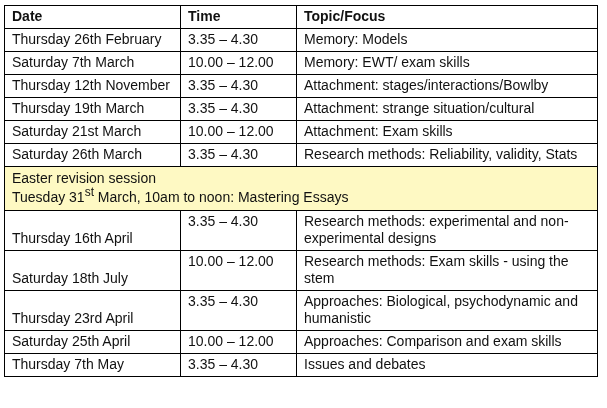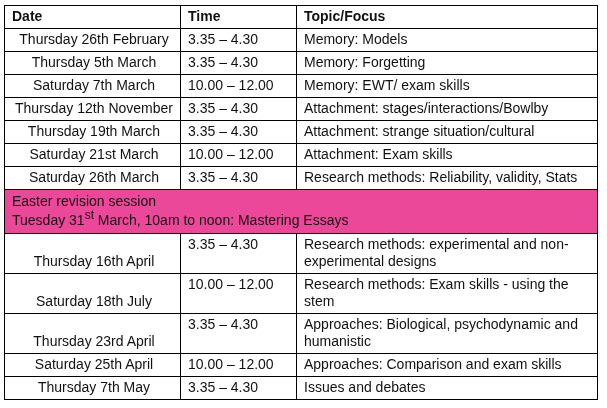--- a/index.html
+++ b/index.html
@@ -27,21 +27,21 @@
     padding: 2px 4px 3px 7px;
     overflow: hidden;
   }
   .timetable th {
     font-weight: bold;
     text-align: left;
     vertical-align: middle;
     height: 23px;
   }
   .timetable td { vertical-align: top; }
-  .timetable td.date-cell { vertical-align: bottom; text-align: center; }
+  .timetable td.date-cell { vertical-align: bottom; }
   tr.r-single { height: 23px; }
   tr.r-double { height: 36px; }
   tr.r-banner { height: 42px; }
   td.banner-cell {
     vertical-align: middle;
     line-height: 19px;
     padding-left: 7px;
   }
   td.banner-cell sup { font-size: 12px; line-height: 0; }
 </style>
@@ -61,25 +61,20 @@
       <th>Topic/Focus</th>
     </tr>
   </thead>
   <tbody>
     <tr class="r-single">
       <td class="date-cell">Thursday 26th February</td>
       <td class="time-cell">3.35 – 4.30</td>
       <td class="topic-cell">Memory: Models</td>
     </tr>
     <tr class="r-single">
-      <td class="date-cell">Thursday 5th March</td>
-      <td class="time-cell">3.35 – 4.30</td>
-      <td class="topic-cell">Memory: Forgetting</td>
-    </tr>
-    <tr class="r-single">
       <td class="date-cell">Saturday 7th March</td>
       <td class="time-cell">10.00 – 12.00</td>
       <td class="topic-cell">Memory: EWT/ exam skills</td>
     </tr>
     <tr class="r-single">
       <td class="date-cell">Thursday 12th November</td>
       <td class="time-cell">3.35 – 4.30</td>
       <td class="topic-cell">Attachment: stages/interactions/Bowlby</td>
     </tr>
     <tr class="r-single">
@@ -91,21 +86,21 @@
       <td class="date-cell">Saturday 21st March</td>
       <td class="time-cell">10.00 – 12.00</td>
       <td class="topic-cell">Attachment: Exam skills</td>
     </tr>
     <tr class="r-single">
       <td class="date-cell">Saturday 26th March</td>
       <td class="time-cell">3.35 – 4.30</td>
       <td class="topic-cell">Research methods: Reliability, validity, Stats</td>
     </tr>
     <tr class="r-banner">
-      <td class="banner-cell" colspan="3" style="background: #ec4899;">
+      <td class="banner-cell" colspan="3" style="background: #fef9c3;">
         <span>Easter revision session</span><br>
         <span>Tuesday 31</span><sup>st</sup><span> March, 10am to noon: Mastering Essays</span>
       </td>
     </tr>
     <tr class="r-double">
       <td class="date-cell">Thursday 16th April</td>
       <td class="time-cell">3.35 – 4.30</td>
       <td class="topic-cell">Research methods: experimental and non-experimental designs</td>
     </tr>
     <tr class="r-double">

